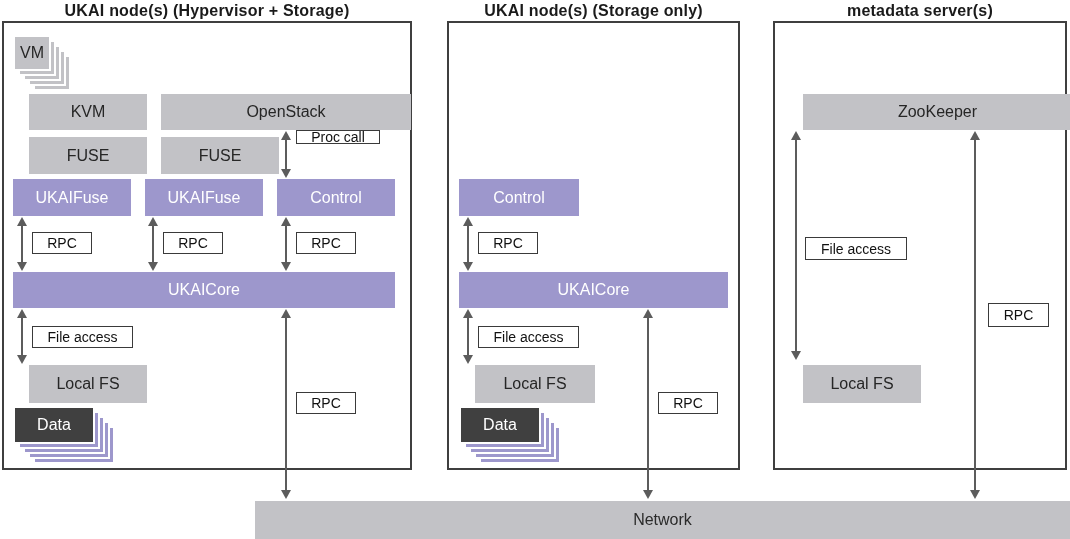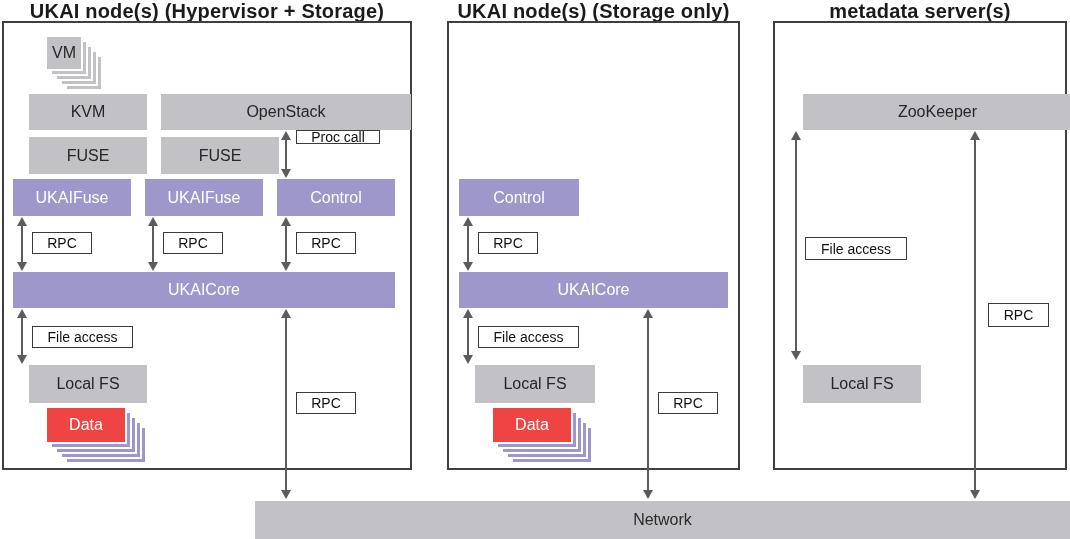--- a/index.html
+++ b/index.html
@@ -3,51 +3,51 @@
 <meta charset="utf-8">
 <style>
   html,body{margin:0;padding:0;background:#ffffff;}
   .canvas{
     position:relative;width:1070px;height:539px;overflow:hidden;
     font-family:"Liberation Sans","DejaVu Sans",sans-serif;
     background:#ffffff;
   }
   .title{
     position:absolute;height:20px;line-height:20px;text-align:center;
-    font-size:20px;font-weight:bold;color:#1a1a1a;letter-spacing:.2px;white-space:nowrap;
+    font-size:16px;font-weight:bold;color:#1a1a1a;letter-spacing:.2px;white-space:nowrap;
   }
   .panel{
     position:absolute;border:2px solid #3f3f3f;background:#ffffff;box-sizing:border-box;
   }
   .gbox,.pbox{
     position:absolute;display:flex;align-items:center;justify-content:center;
     font-size:16px;box-sizing:border-box;white-space:nowrap;
   }
   .gbox{background:#c2c2c6;color:#262626;margin-left:16px;}
   .pbox{background:#9d97cc;color:#ffffff;}
   .label{
     position:absolute;display:flex;align-items:center;justify-content:center;
     background:#ffffff;border:1.5px solid #3a3a3a;box-sizing:border-box;
     font-size:14px;color:#111111;z-index:6;white-space:nowrap;
   }
   
-  .stack{position:absolute;margin-left:32px;}
+  .stack{position:absolute;}
   .stack .layer{
     position:absolute;width:100%;height:100%;box-sizing:border-box;
     border:2px solid #ffffff;
   }
   .stack .layer.gray{background:#c2c2c6;}
   .stack .layer.purple{background:#9d97cc;}
   .stack .face{
     position:absolute;left:0;top:0;width:100%;height:100%;z-index:5;
     display:flex;align-items:center;justify-content:center;
     font-size:16px;box-sizing:border-box;border:2px solid #ffffff;
   }
   .stack .face.gray{background:#c2c2c6;color:#262626;}
-  .stack .face.purple{background:#ef4444;color:#ffffff;}
+  .stack .face.purple{background:#404040;color:#ffffff;}
   
   .varrow{position:absolute;width:12px;z-index:5;}
   .varrow .ln{position:absolute;left:5px;top:7px;bottom:7px;width:2px;background:#5c5c5c;}
   .varrow .ah{position:absolute;left:1px;width:0;height:0;
     border-left:5px solid transparent;border-right:5px solid transparent;}
   .varrow .ah.up{top:0;border-bottom:9px solid #5c5c5c;}
   .varrow .ah.down{bottom:0;border-top:9px solid #5c5c5c;}
   .netbar{
     position:absolute;background:#c2c2c6;display:flex;align-items:center;justify-content:center;
     font-size:16px;color:#2a2a2a;

